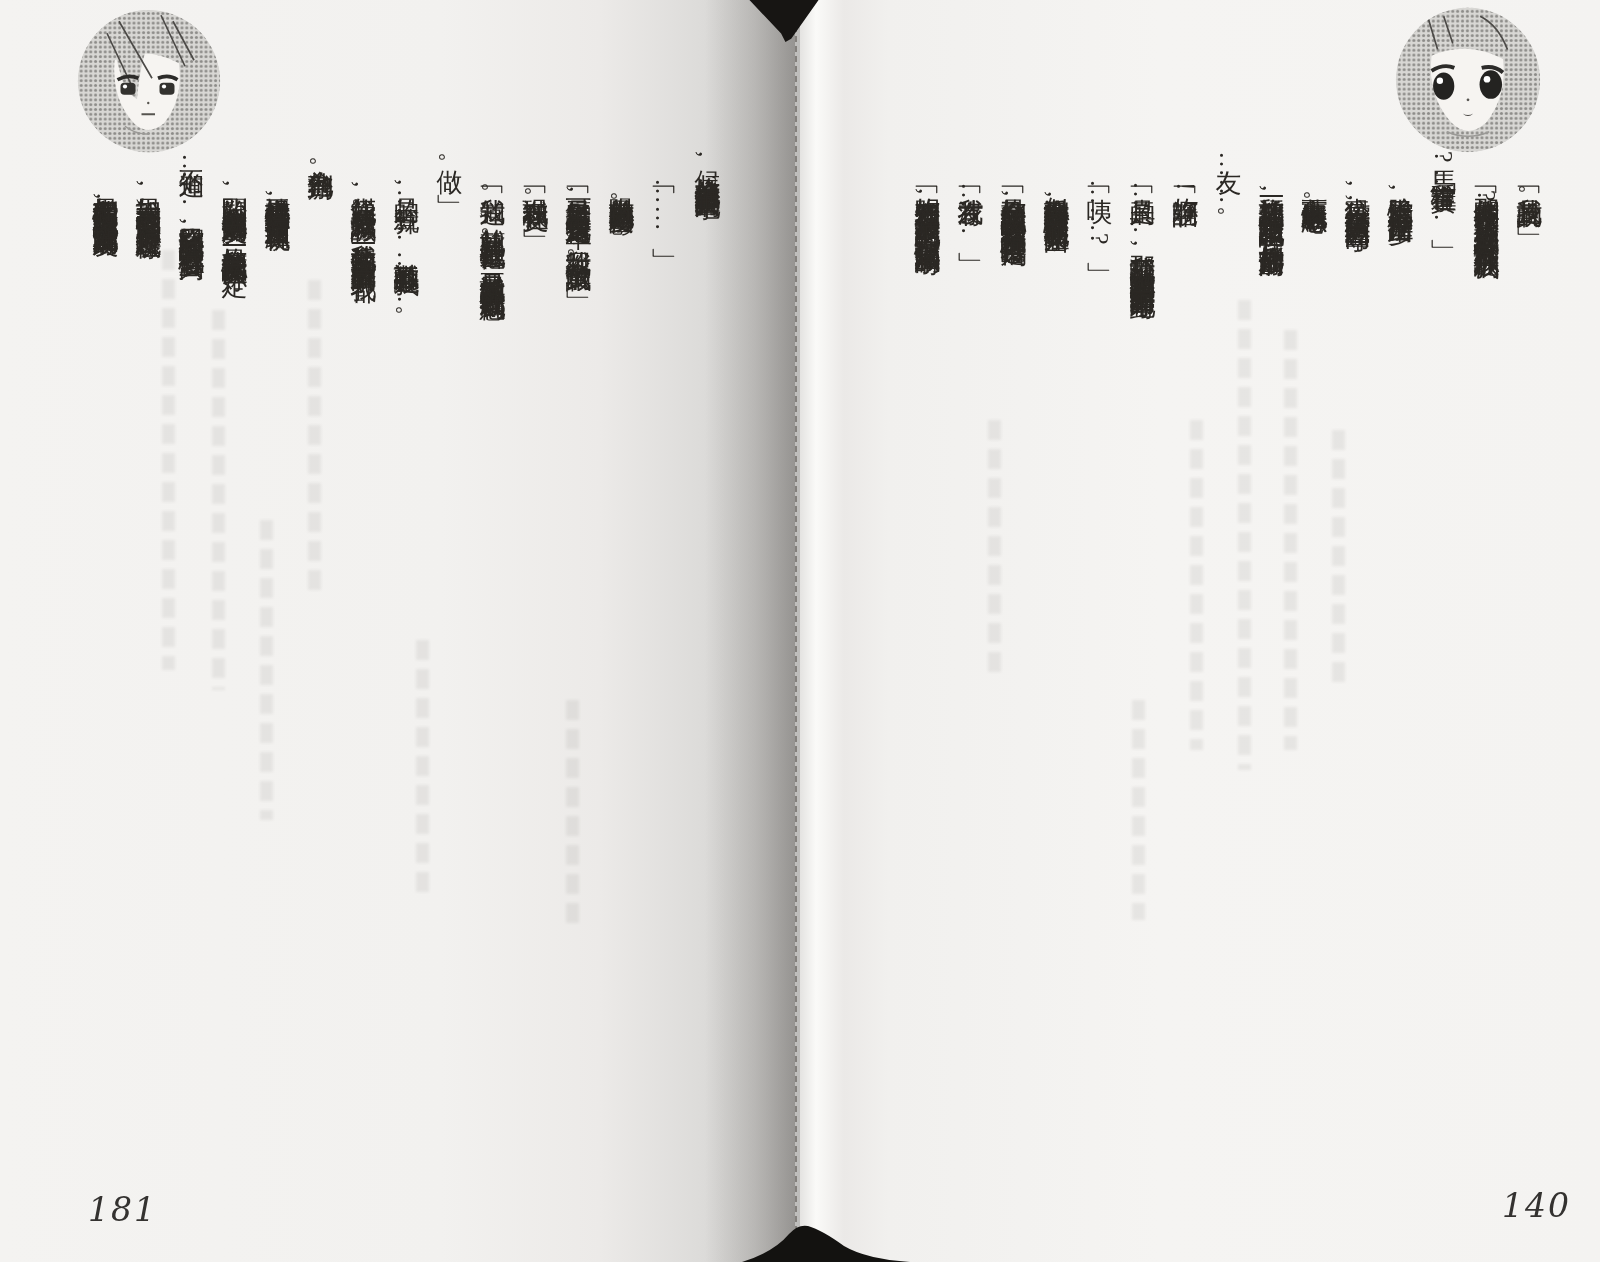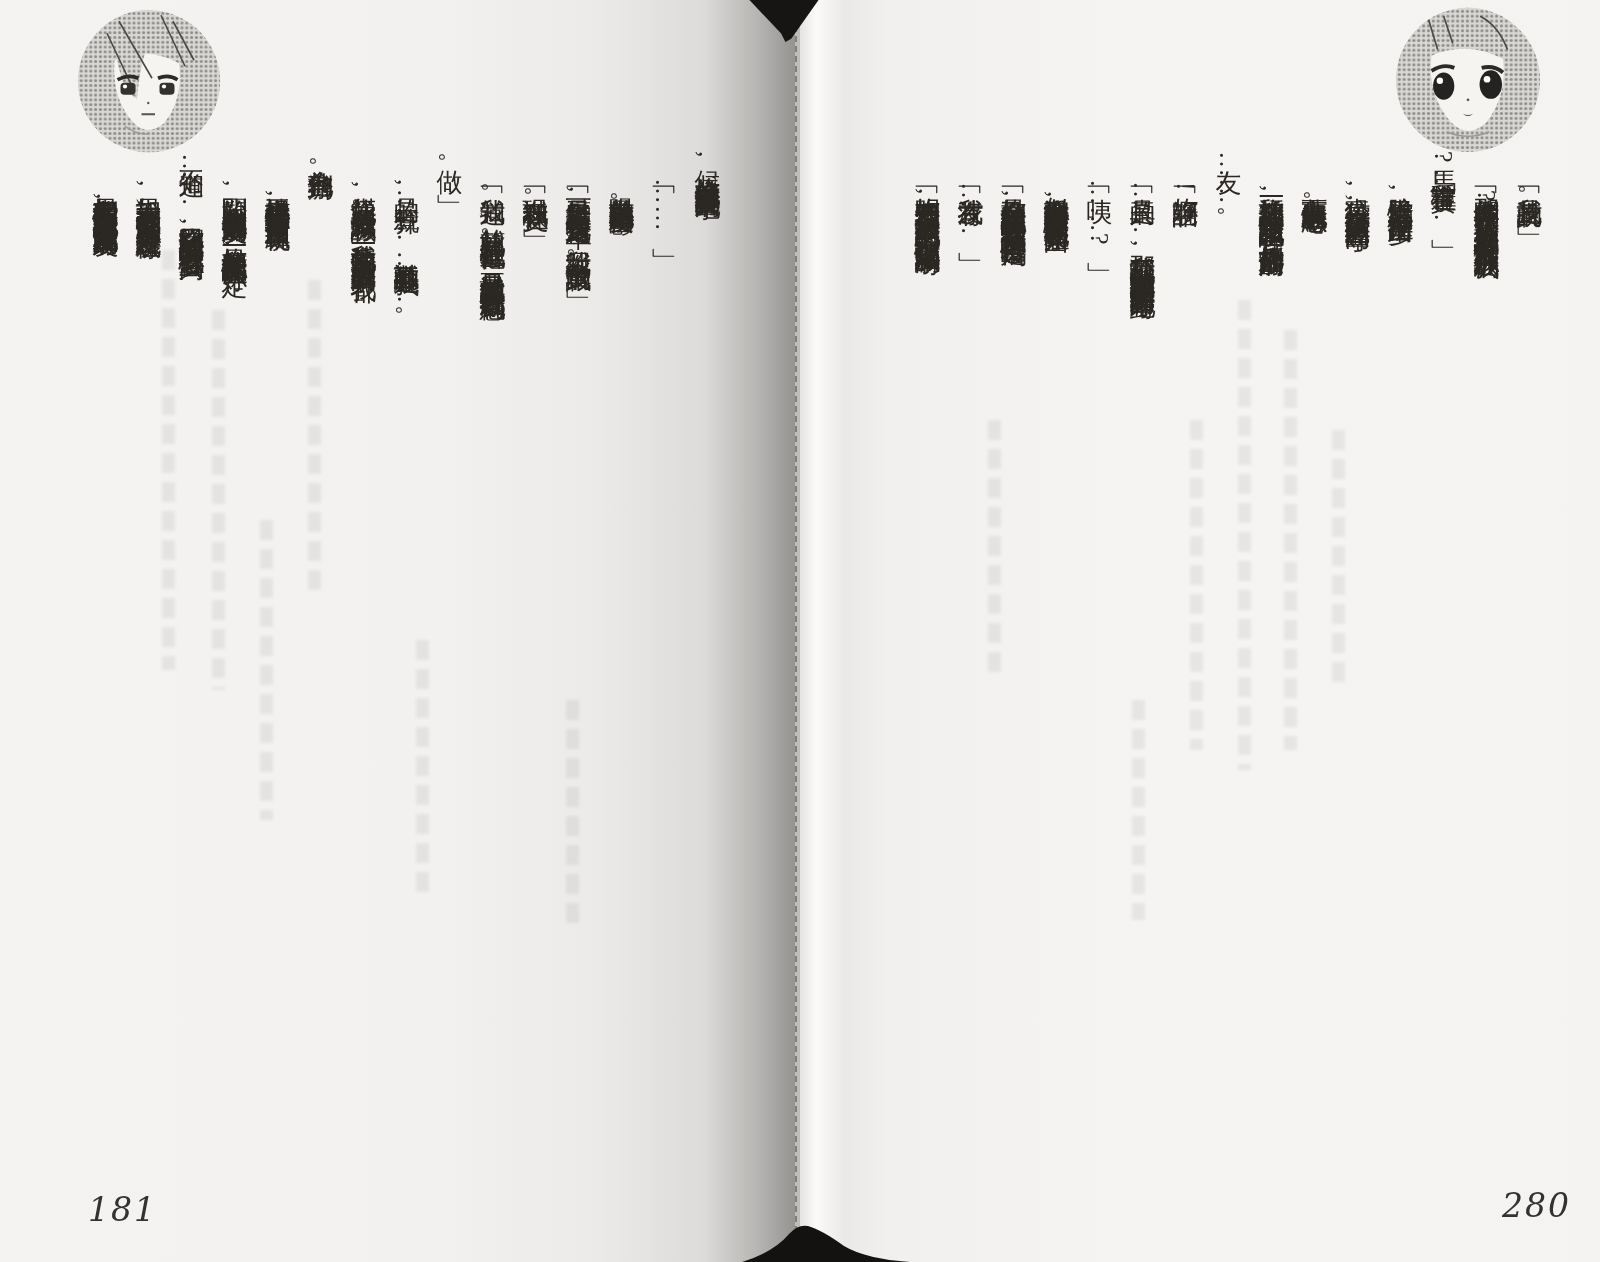--- a/index.html
+++ b/index.html
@@ -121,21 +121,21 @@
       <p class="vline indent">「妳說話啊!」</p>
       <p class="vline indent">「真是的……那我就說囉,一開始對誠有小動作的人,是西園寺同學才對吧?」</p>
       <p class="vline indent">「咦……?」</p>
       <p class="vline indent">似乎沒料到言葉居然會回嘴反駁,世界的臉孔不禁扭曲。</p>
       <p class="vline indent">「是妳自己介紹誠給我認識的,等看到誠和我交往後,妳又覺得可惜是嗎?」</p>
       <p class="vline indent">「我才沒有……」</p>
       <p class="vline indent">「妳明知道我們正在交往,卻又故意誘惑他的對吧?在我煩惱無法和誠牽手的時</p>
     </div>
 
   <div class="pagenum pagenum-left">181</div>
-  <div class="pagenum pagenum-right">280</div>
+  <div class="pagenum pagenum-right">140</div>
 
   <div class="portrait portrait-left">
     <svg width="150" height="152" viewBox="0 0 100 101">
       <defs>
         <pattern id="toneL" width="3.2" height="3.2" patternUnits="userSpaceOnUse">
           <rect width="3.2" height="3.2" fill="#d8d7d4"></rect>
           <circle cx="1.6" cy="1.6" r="1.02" fill="#8d8c89"></circle>
         </pattern>
         <clipPath id="clipL">
             <circle cx="50" cy="50" r="47.5"></circle>

